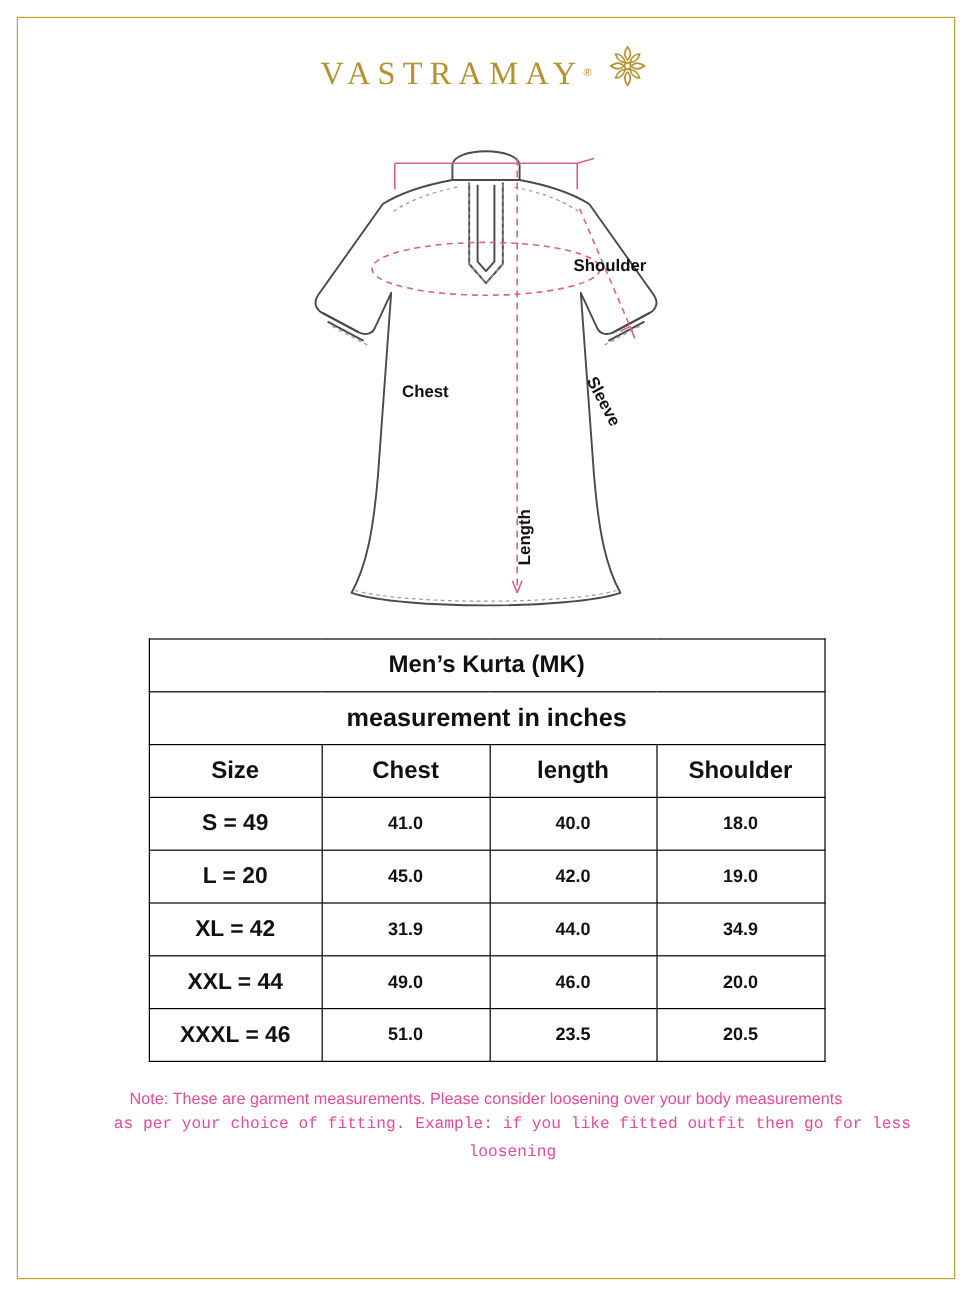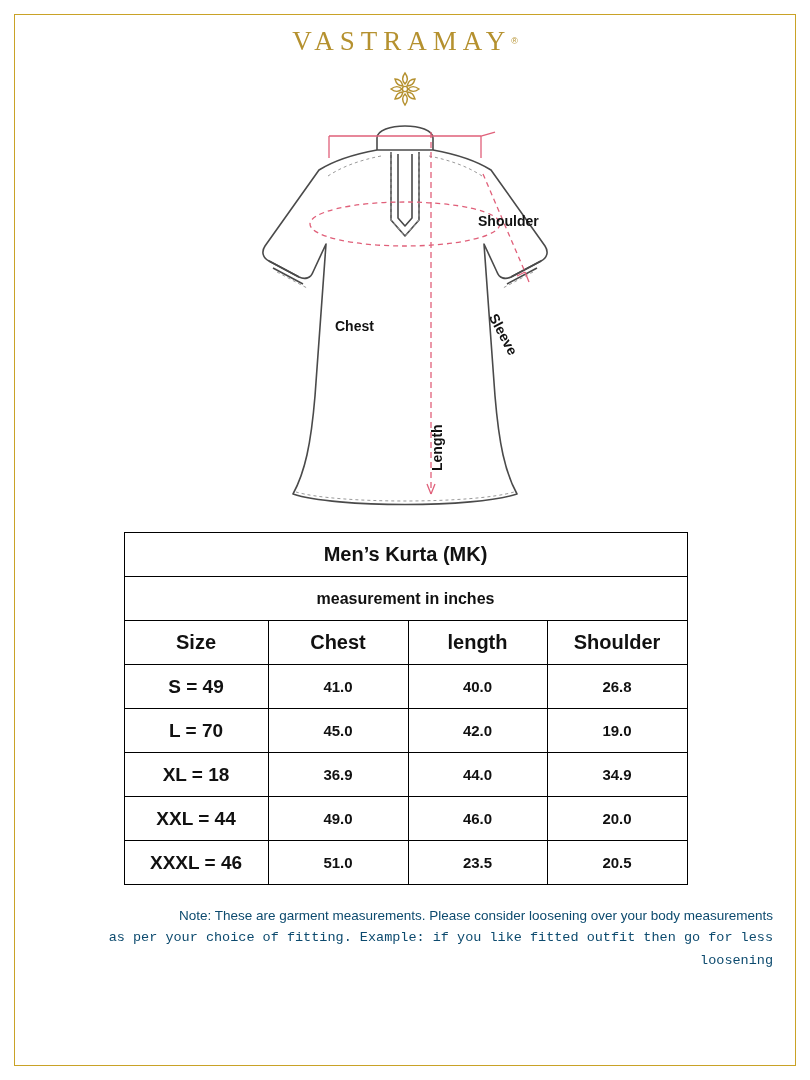--- a/index.html
+++ b/index.html
@@ -35,24 +35,23 @@
     left: 30px;
     top: 26px;
     right: 30px;
     bottom: 26px;
   }
 
   
   .brand {
     display: flex;
     align-items: center;
-    justify-content: flex-start;
+    justify-content: center;
     gap: 10px;
     height: 70px;
-    flex-direction: column;
   }
   .brand-name {
     font-family: "Liberation Serif", serif;
     font-size: 27px;
     letter-spacing: 6px;
     color: #b5912f;
     font-weight: 400;
   }
   .brand-reg {
     font-size: 9px;
@@ -117,21 +116,21 @@
     text-align: center;
     padding: 0;
     height: 43px;
     font-family: "Liberation Sans", sans-serif;
   }
   .title-cell {
     font-size: 20px;
     font-weight: bold;
   }
   .subtitle-cell {
-    font-size: 16px;
+    font-size: 21px;
     font-weight: 600;
   }
   .head-cell {
     font-size: 20px;
     font-weight: bold;
   }
   .size-cell {
     font-size: 19px;
     font-weight: bold;
     text-align: left;
@@ -145,22 +144,22 @@
   col.c-chest { width: 140px; }
   col.c-length { width: 139px; }
   col.c-shoulder { width: 140px; }
 
   
   .note {
     margin: 20px auto 0 auto;
     width: 736px;
     font-size: 13.5px;
     line-height: 1.65;
-    color: #0c4a6e;
-    text-align: right;
+    color: #ec4899;
+    text-align: center;
   }
   .note .line2 {
     display: block;
     padding-left: 44px;
     font-family: Liberation Mono, monospace;
   }
 </style>
 </head>
 <body>
 
@@ -272,31 +271,31 @@
             <td class="head-cell">Size</td>
             <td class="head-cell">Chest</td>
             <td class="head-cell">length</td>
             <td class="head-cell">Shoulder</td>
           </tr>
 
           <tr>
             <td class="size-cell">S = 49</td>
             <td class="val-cell">41.0</td>
             <td class="val-cell">40.0</td>
-            <td class="val-cell">26.8</td>
-          </tr>
-          <tr>
-            <td class="size-cell">L = 70</td>
+            <td class="val-cell">18.0</td>
+          </tr>
+          <tr>
+            <td class="size-cell">L = 20</td>
             <td class="val-cell">45.0</td>
             <td class="val-cell">42.0</td>
             <td class="val-cell">19.0</td>
           </tr>
           <tr>
-            <td class="size-cell">XL = 18</td>
-            <td class="val-cell">36.9</td>
+            <td class="size-cell">XL = 42</td>
+            <td class="val-cell">31.9</td>
             <td class="val-cell">44.0</td>
             <td class="val-cell">34.9</td>
           </tr>
           <tr>
             <td class="size-cell">XXL = 44</td>
             <td class="val-cell">49.0</td>
             <td class="val-cell">46.0</td>
             <td class="val-cell">20.0</td>
           </tr>
           <tr>

